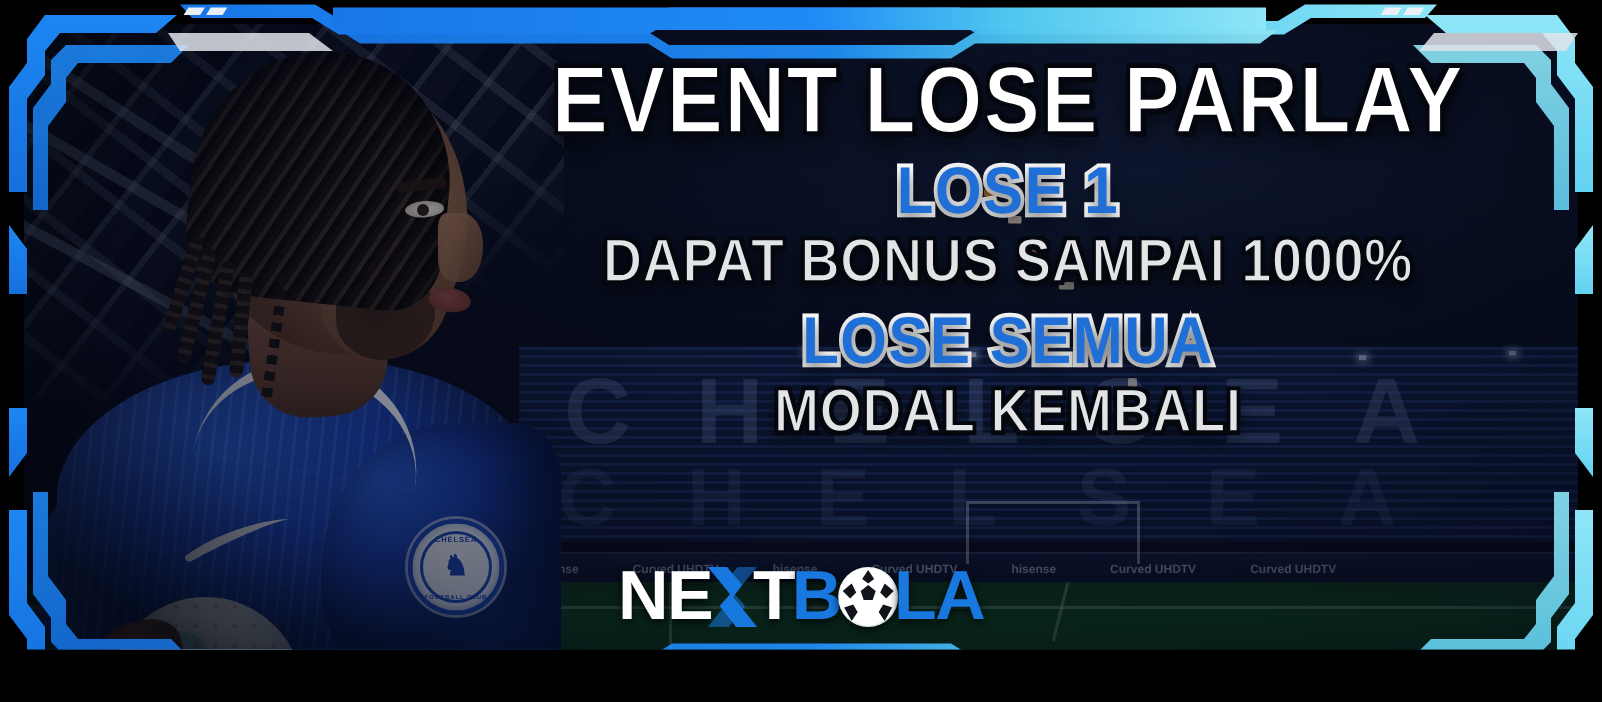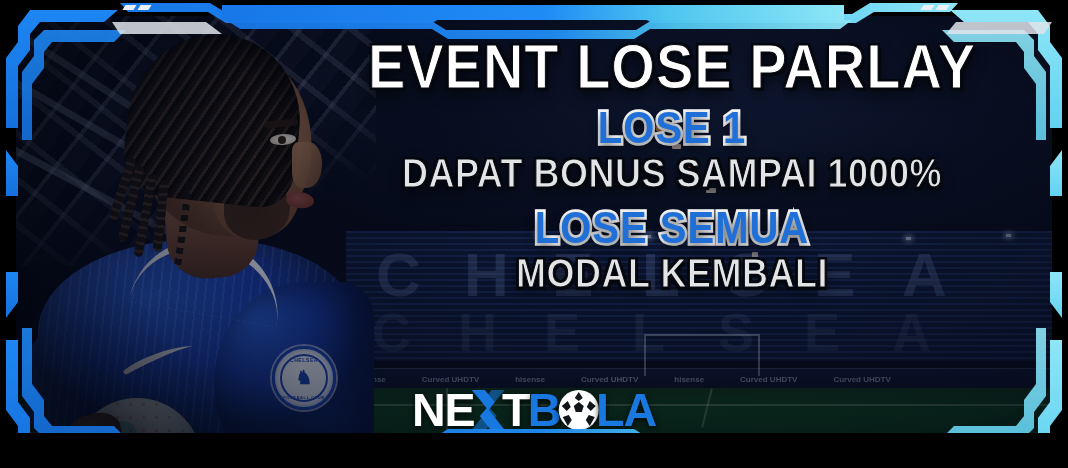--- a/index.html
+++ b/index.html
@@ -430,21 +430,21 @@
     margin: 6px 0 0 0;
   }
   .sp-1 { margin-top: 16px; }
   .sp-2 { margin-top: 14px; }
 
   
   .logo {
     position: absolute;
     left: 50%;
     transform: translateX(-50%);
-    top: 388px;
+    top: 376px;
     z-index: 31;
     display: flex;
     align-items: center;
     font-family: "Liberation Sans", sans-serif;
     font-weight: 700;
     font-size: 44px;
     letter-spacing: -1px;
     line-height: 1;
   }
   .logo .lw {

